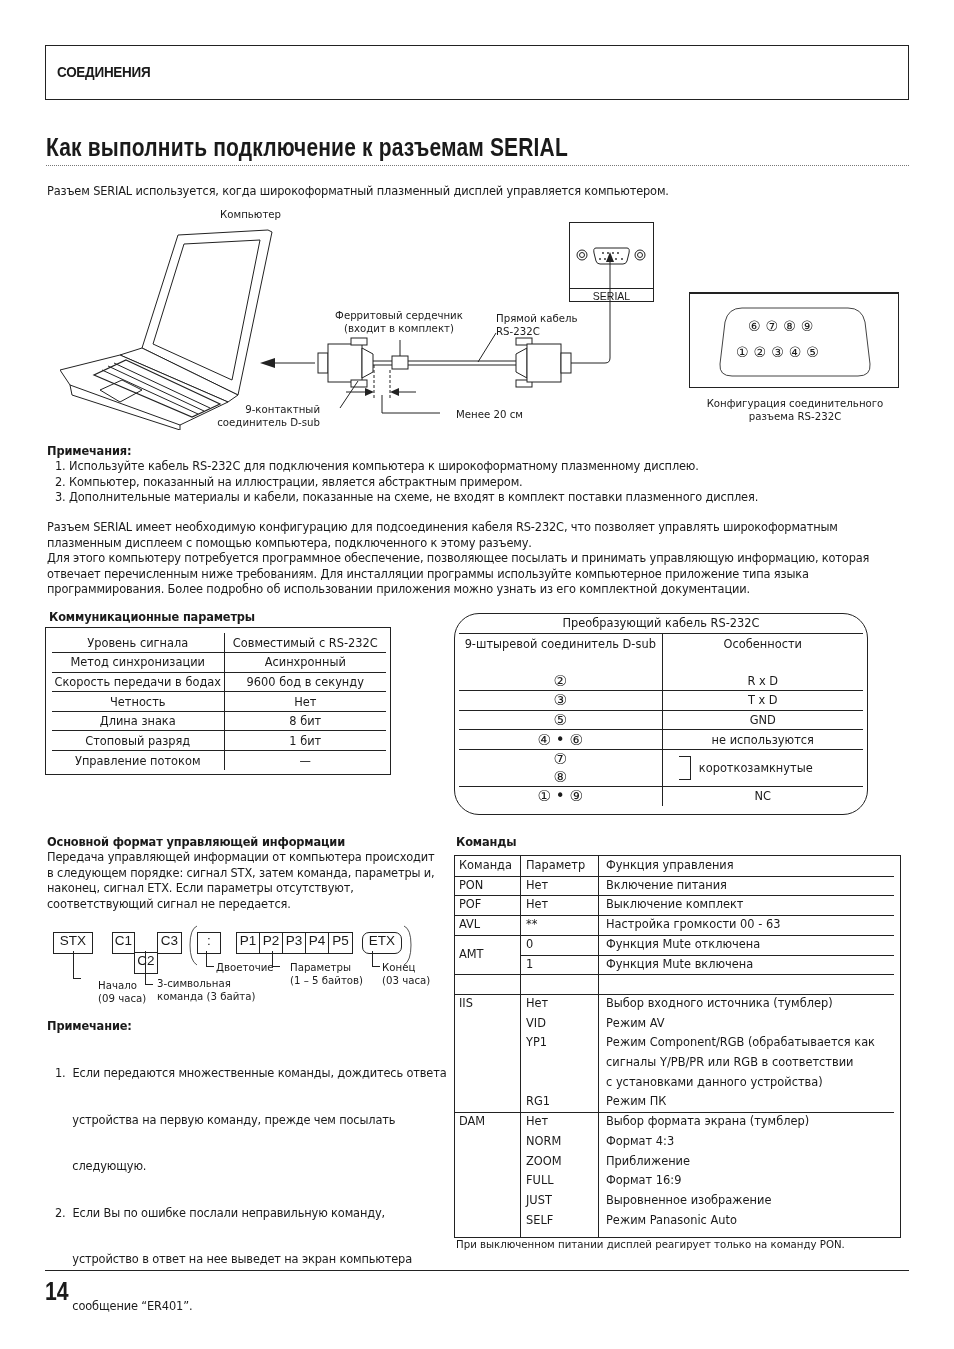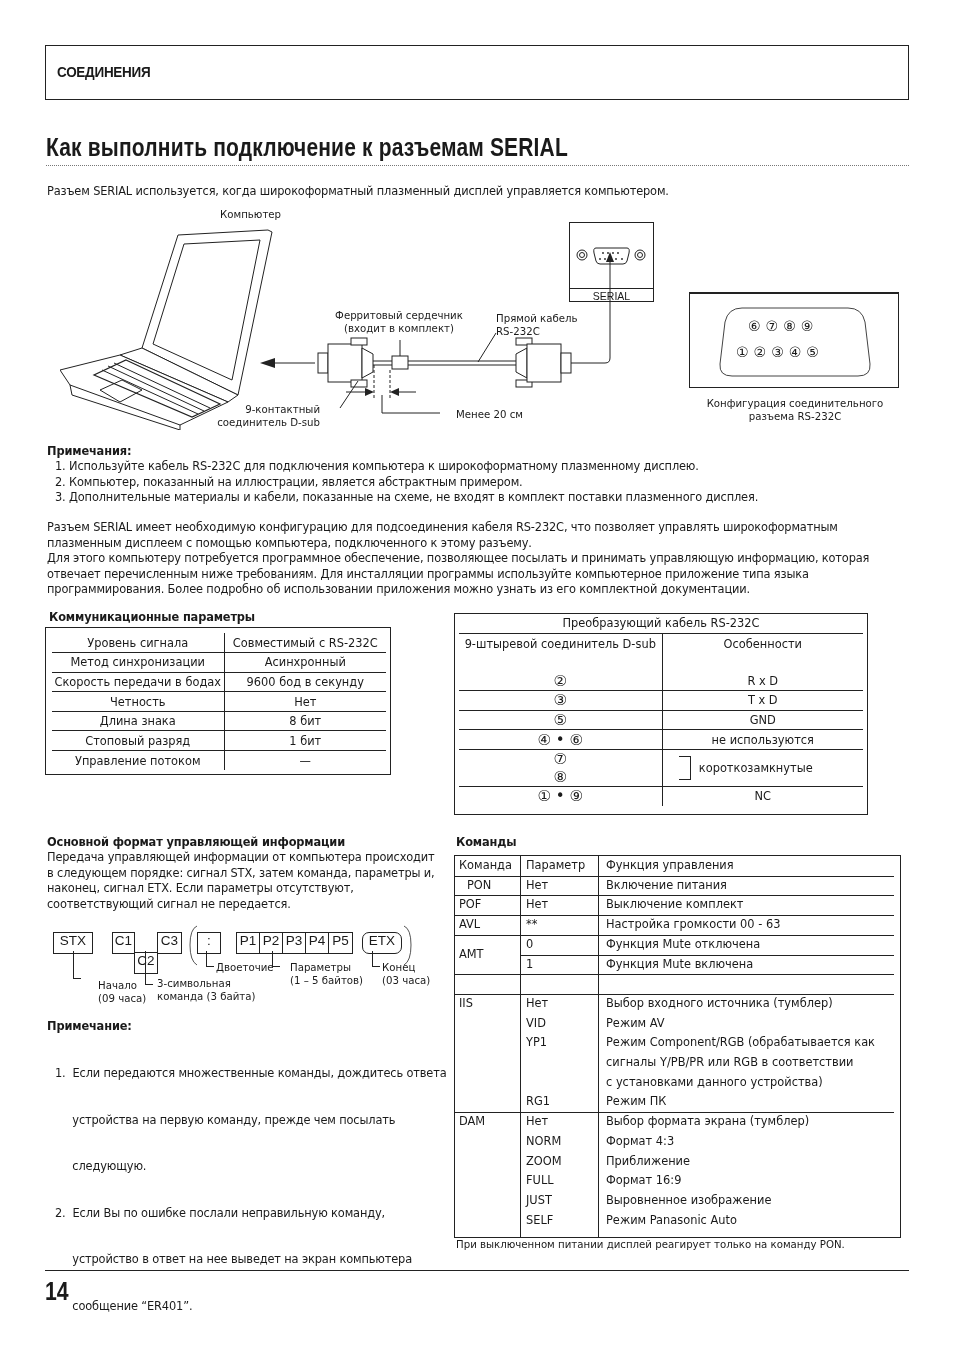--- a/index.html
+++ b/index.html
@@ -15,21 +15,21 @@
   .center { text-align: center; }
   table { border-collapse: collapse; }
   .box { border: 1px solid #222; }
   
   .comm { left: 45px; top: 627px; width: 346px; height: 148px; }
   .comm table { position: absolute; left: 6px; top: 5px; width: 334px; font-size: 11.4px; }
   .comm td { height: 19.6px; text-align: center; border-bottom: 1px solid #222; padding: 0 2px; white-space: nowrap; }
   .comm tr:last-child td { border-bottom: none; }
   .comm td:first-child { border-right: 1px solid #222; width: 172px; }
   
-  .cable { left: 454px; top: 613px; width: 414px; height: 202px; }
+  .cable { left: 454px; top: 613px; width: 414px; height: 202px; border-radius: 25px; }
   .cable table { position: absolute; left: 4px; top: 0; width: 404px; font-size: 11.4px; }
   .cable td { text-align: center; border-bottom: 1px solid #222; white-space: nowrap; height: 19.6px; }
   .cable td.l { border-right: 1px solid #222; width: 203px; }
   .cable tr:last-child td { border-bottom: none; }
   .circ { font-size: 15px; }
   
   .cmds { left: 454px; top: 855px; width: 447px; height: 383px; }
   .cmds .vline { position: absolute; top: 0; bottom: 0; border-left: 1px solid #222; }
   .cmds .hline { position: absolute; left: 0; right: 6px; border-top: 1px solid #222; }
   .cmds .cell { position: absolute; font-size: 11.4px; line-height: 19.7px; white-space: nowrap; }
@@ -339,21 +339,21 @@
   <div class="cell" style="left:71px; top:0;">Параметр</div>
   <div class="cell" style="left:151px; top:0;">Функция управления</div>
 <div class="hline" style="top: 19.7px;"></div>
     <div class="hline" style="top: 39.4px;"></div>
     <div class="hline" style="top: 59.1px;"></div>
     <div class="hline" style="top: 78.8px;"></div>
     <div class="hline" style="top: 118.2px;"></div>
     <div class="hline" style="top: 137.9px;"></div>
     <div class="hline" style="top: 256.1px;"></div>
     <div class="hline" style="top: 98.5px; left: 65px;"></div>
-    <div class="cell" style="left: 4px; top: 19.7px; margin-left: 8px;">PON</div>
+    <div class="cell" style="left: 4px; top: 19.7px;">PON</div>
     <div class="cell" style="left: 71px; top: 19.7px;">Нет</div>
     <div class="cell" style="left: 151px; top: 19.7px;">Включение питания</div>
     <div class="cell" style="left: 4px; top: 39.4px;">POF</div>
     <div class="cell" style="left: 71px; top: 39.4px;">Нет</div>
     <div class="cell" style="left: 151px; top: 39.4px;">Выключение комплект</div>
     <div class="cell" style="left: 4px; top: 59.1px;">AVL</div>
     <div class="cell" style="left: 71px; top: 59.1px;">**</div>
     <div class="cell" style="left: 151px; top: 59.1px;">Настройка громкости 00 - 63</div>
     <div class="cell" style="left: 4px; top: 88.8px;">AMT</div>
     <div class="cell" style="left: 71px; top: 78.8px;">0</div>

